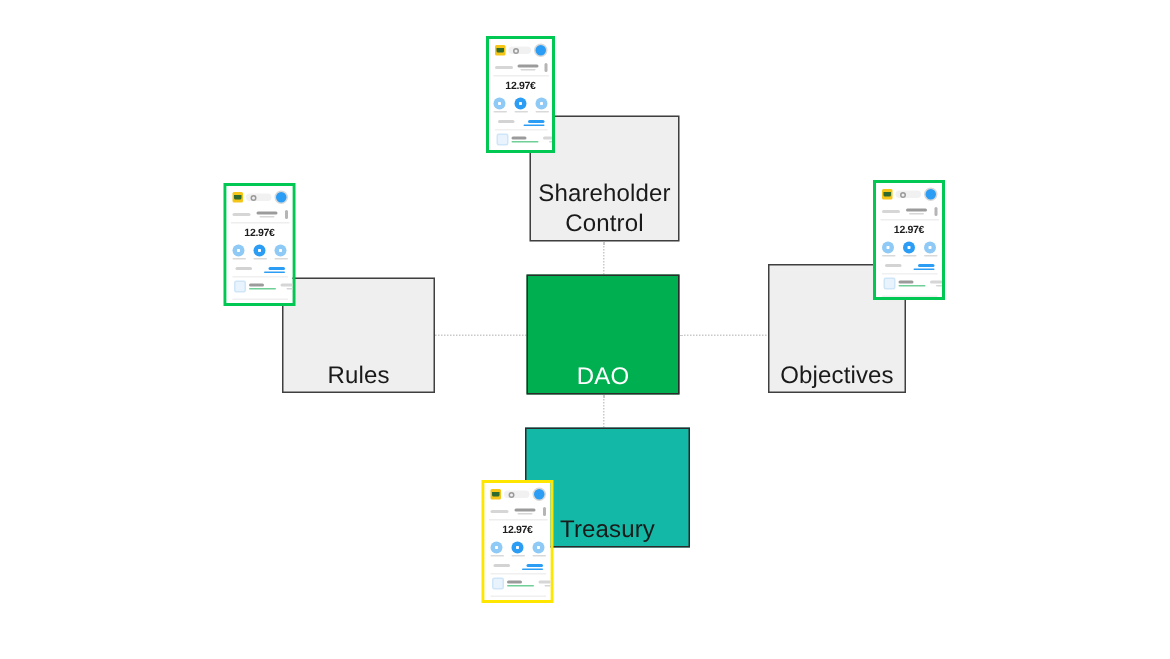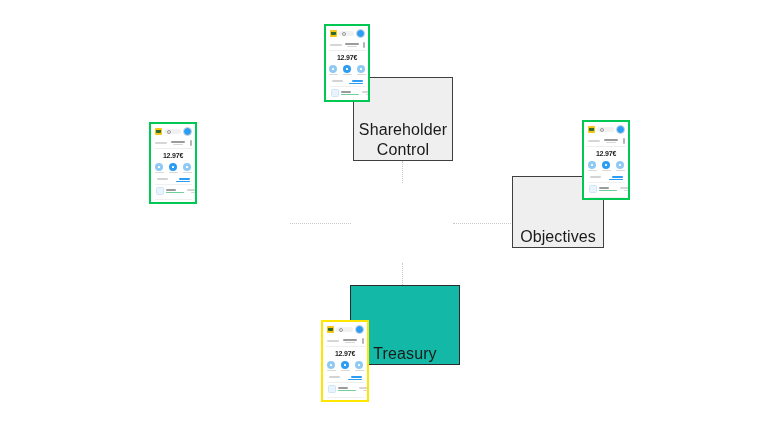--- a/index.html
+++ b/index.html
@@ -236,23 +236,29 @@
   <div class="conn conn-h" style="left:290px; top:223px; width:61px;"></div>
   <div class="conn conn-h" style="left:453px; top:223px; width:60px;"></div>
   <div class="conn conn-v" style="left:402px; top:161px; width:0; height:22px;"></div>
   <div class="conn conn-v" style="left:402px; top:263px; width:0; height:22px;"></div>
 
   <div class="box box-gray" style="left:353px; top:77px; width:100px; height:84px;">
     <span class="box-label">Shareholder
 Control</span>
   </div>
 
-
-
-  <div class="box box-gray" style="left:512px; top:176px; width:92px; height:72px;">
+  <div class="box box-gray" style="left:188px; top:185px; width:102px; height:77px;">
+    <span class="box-label">Rules</span>
+  </div>
+
+  <div class="box box-green" style="left:351px; top:183px; width:102px; height:80px;">
+    <span class="box-label">DAO</span>
+  </div>
+
+  <div class="box box-gray" style="left:512px; top:176px; width:92px; height:86px;">
     <span class="box-label">Objectives</span>
   </div>
 
   <div class="box box-yellow" style="left:350px; top:285px; width:110px; height:80px;">
     <span class="box-label">Treasury</span>
   </div>
 
   <div class="phone" style="left:324px; top:24px; width:46px; height:78px;">
     <div class="ph-inner">
       <div class="ph-topbar">

